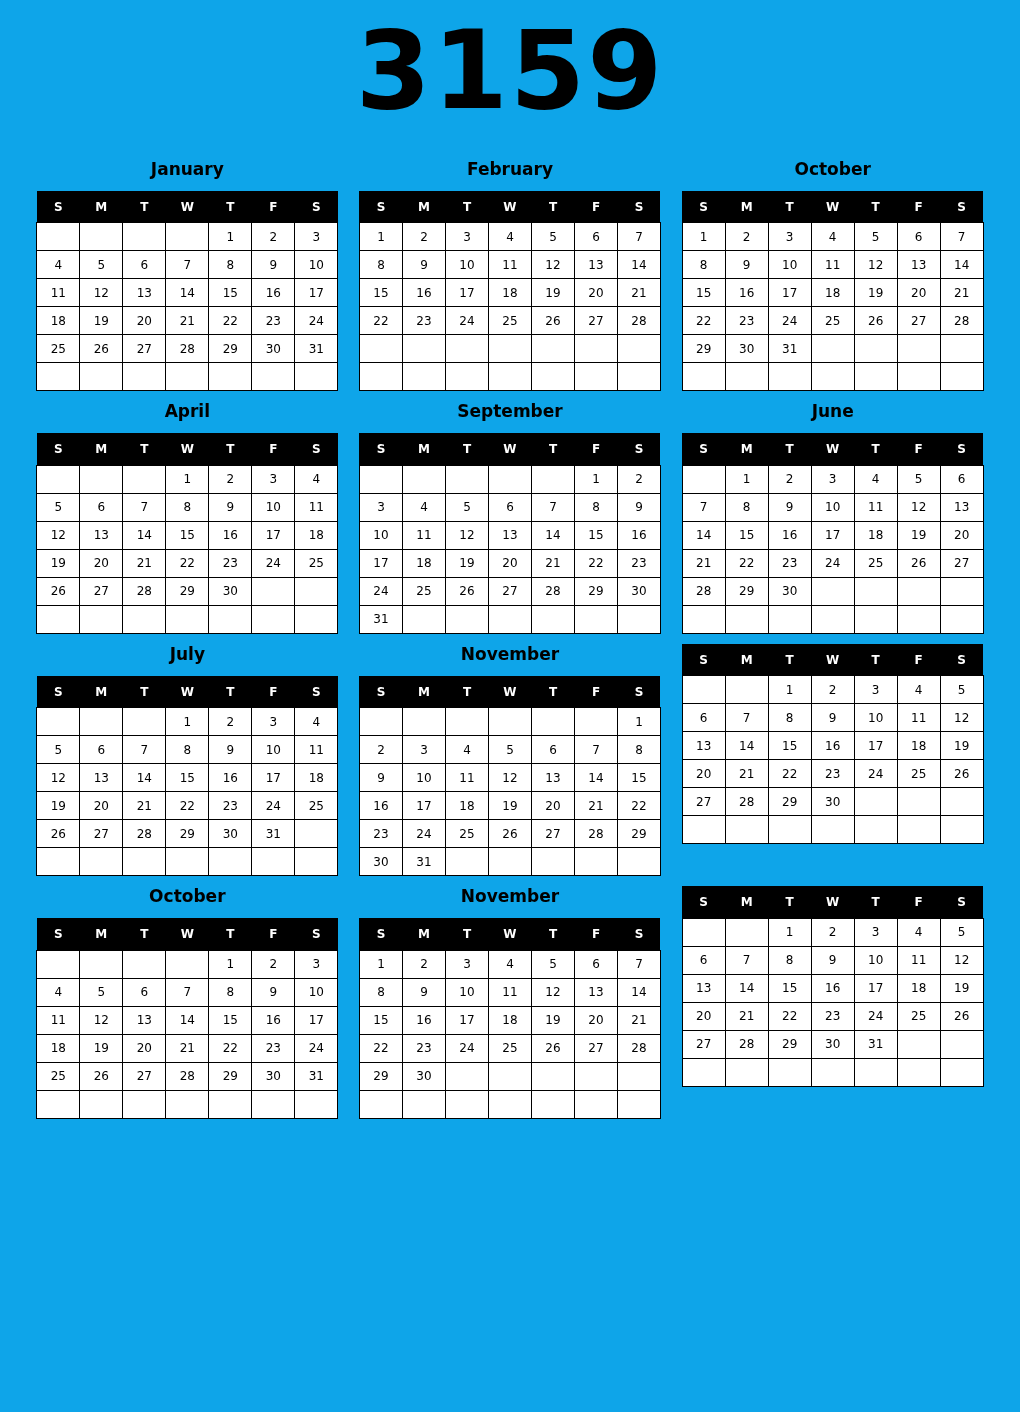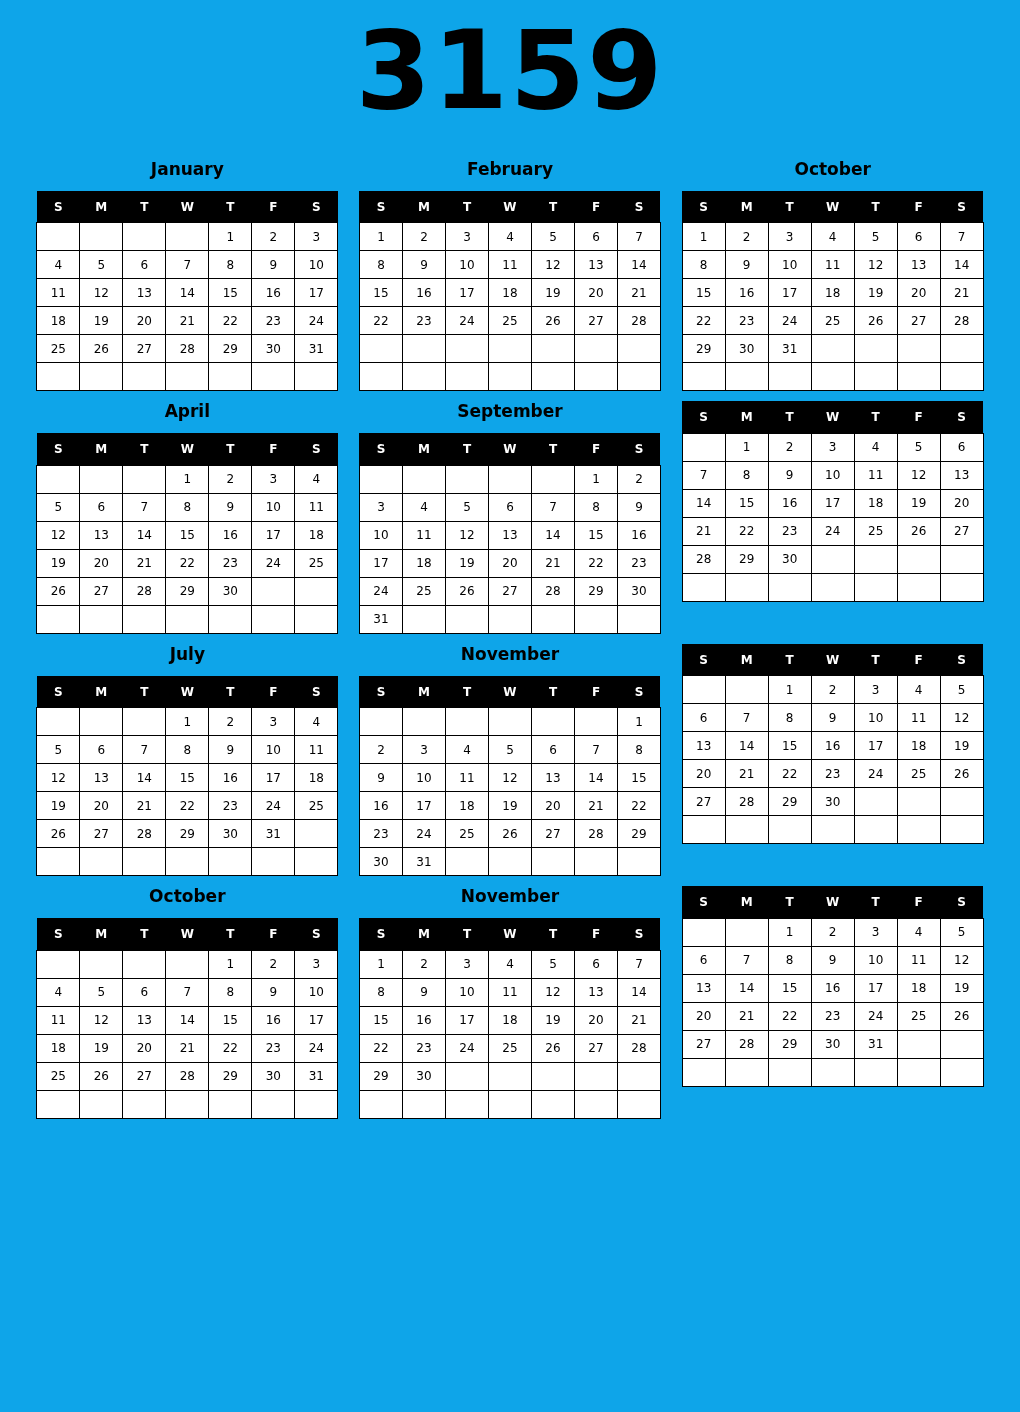--- a/index.html
+++ b/index.html
@@ -436,20 +436,21 @@
               <td class="empty"></td>
               <td class="empty"></td>
               <td class="empty"></td>
               <td class="empty"></td>
               <td class="empty"></td>
             </tr>
           </tbody>
         </table>
       </div>
       <div class="month">
+        <div class="month-name">June</div>
         <table class="cal">
           <thead>
             <tr>
               <th>S</th>
               <th>M</th>
               <th>T</th>
               <th>W</th>
               <th>T</th>
               <th>F</th>
               <th>S</th>

